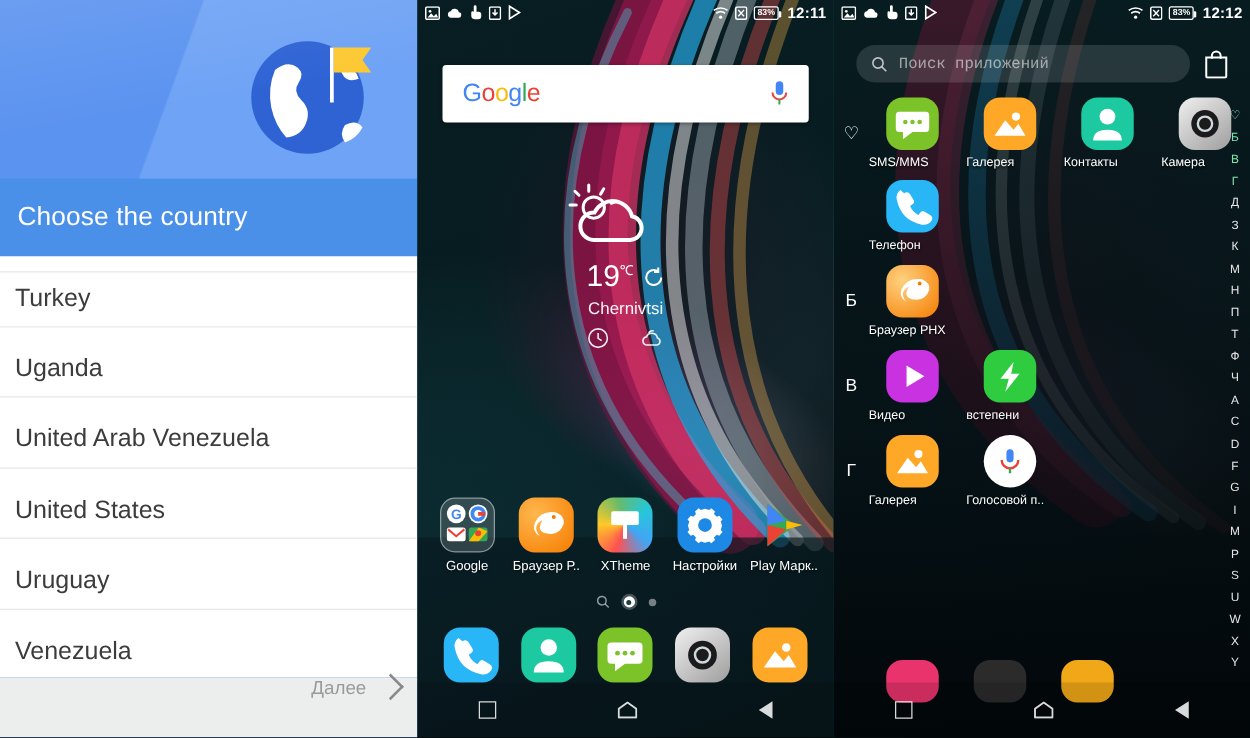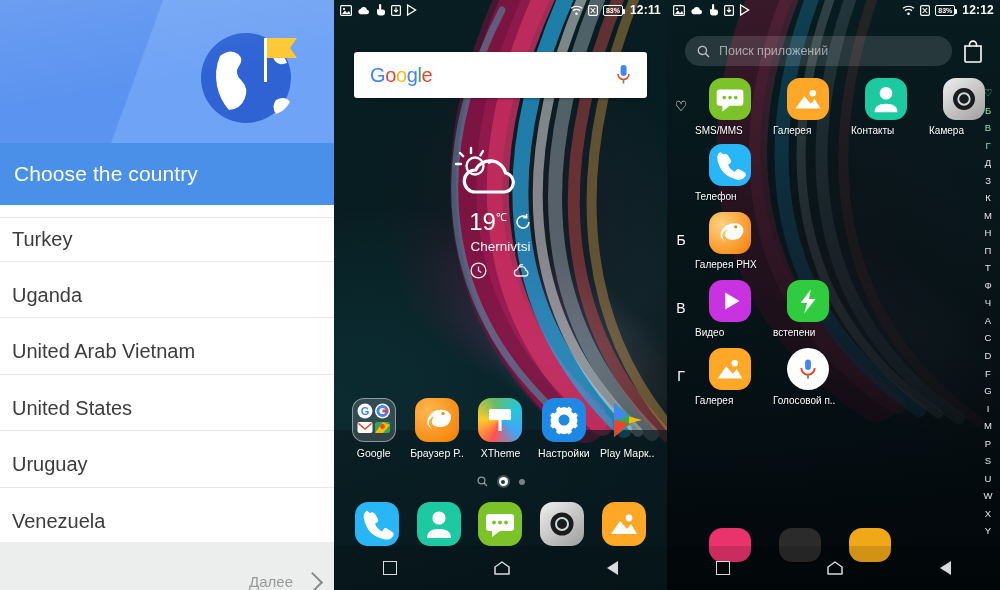--- a/index.html
+++ b/index.html
@@ -25,21 +25,21 @@
     padding:0 14px; color:#fff; font-size:21px; font-weight:400; letter-spacing:.1px;
   }
   .p1-list { position:absolute; top:205px; left:0; right:0; bottom:48px; background:#fff; }
   .p1-row {
     height:44.5px; display:flex; align-items:center; padding:0 12px;
     font-size:20px; color:#3c3c3c; border-bottom:1px solid #e8e8e8;margin-top:12px;
   }
   .p1-row:first-child { border-top:1px solid #e8e8e8; }
   .p1-footer {
     position:absolute; left:0; right:0; bottom:0; height:48px; background:#eceded;
-    display:flex; align-items:flex-end; justify-content:flex-end; padding-right:14px; gap:12px;
+    display:flex; align-items:flex-start; justify-content:flex-end; padding-right:14px; gap:12px;
   }
   .p1-next-label { font-size:15px; color:#9a9a9a; }
   .chev { width:15px; height:15px; border-right:2px solid #8a8a8a; border-top:2px solid #8a8a8a;
           transform:rotate(45deg); }
 
   
   .phone { width:333px; height:590px; position:relative; overflow:hidden; background:#0d2b2f; }
   .wall {
     position:absolute; inset:0;
     background:
@@ -100,21 +100,21 @@
     display:flex; align-items:center; justify-content:space-around; background:rgba(0,0,0,.12);
   }
   .nav-sq { width:14px; height:14px; border:1.6px solid rgba(255,255,255,.85); }
   .nav-home { width:16px; height:14px; }
   .nav-back { width:0;height:0; border-top:7px solid transparent; border-bottom:7px solid transparent; border-right:11px solid rgba(255,255,255,.85);}
 
   
   .drawer-bg { position:absolute; inset:0; background:linear-gradient(180deg, rgba(8,28,32,.55) 0%, rgba(5,14,18,.80) 55%, rgba(2,6,9,.97) 100%); }
   .dsearch {
     position:absolute; top:30px; left:18px; right:16px; height:42px; z-index:7;
-    display:flex; align-items:center; gap:10px;
+    display:flex; align-items:center; gap:10px;font-family:Liberation Mono, monospace;
   }
   .dsearch-box {
     flex:1; height:30px; border-radius:16px; background:rgba(255,255,255,.13);
     display:flex; align-items:center; padding:0 12px; gap:9px;
   }
   .dsearch-ph { color:rgba(255,255,255,.55); font-size:12.5px; }
   .bag { width:22px; height:24px; }
 
   .drawer-body { position:absolute; top:78px; left:0; right:22px; bottom:44px; z-index:6; }
   .sec { display:flex; align-items:flex-start; }
@@ -157,21 +157,21 @@
           <path d="M77 26 h30 l-7 10 l7 10 h-30 z" fill="#fcc934"></path>
         </svg>
       </div>
     </div>
 
     <div class="p1-title">Choose the country</div>
 
     <div class="p1-list">
       <div class="p1-row">Turkey</div>
       <div class="p1-row">Uganda</div>
-      <div class="p1-row">United Arab Vietnam</div>
+      <div class="p1-row">United Arab Venezuela</div>
       <div class="p1-row">United States</div>
       <div class="p1-row">Uruguay</div>
       <div class="p1-row">Venezuela</div>
       <div class="p1-row">Yemen</div>
     </div>
 
     <div class="p1-footer">
       <span class="p1-next-label">Далее</span>
       <span class="chev"></span>
     </div>
@@ -511,21 +511,21 @@
       <div class="sec" style="margin-top:10px;">
         <div class="sec-letter">Б</div>
         <div class="sec-apps">
           <div class="d-app">
             <div class="icon" style="background:radial-gradient(circle at 30% 30%,#ffd180,#f57c00);">
               <svg width="42" height="42" viewBox="0 0 44 44">
                   <path d="M30 12 q-12 -2 -17 8 q-3 7 4 11 q-7 -8 2 -13 q-6 10 5 11 q9 1 12 -8 q1 -6 -6 -9 z" fill="#fff"></path>
                   <circle cx="28" cy="15.5" r="1.6" fill="#f57c00"></circle>
                 </svg>
             </div>
-            <div class="d-label">Галерея PHX</div>
+            <div class="d-label">Браузер PHX</div>
           </div>
         </div>
       </div>
 
       <div class="sec" style="margin-top:10px;">
         <div class="sec-letter">В</div>
         <div class="sec-apps">
           <div class="d-app">
             <div class="icon" style="background:#c832e0;">
               <svg width="42" height="42" viewBox="0 0 44 44">

